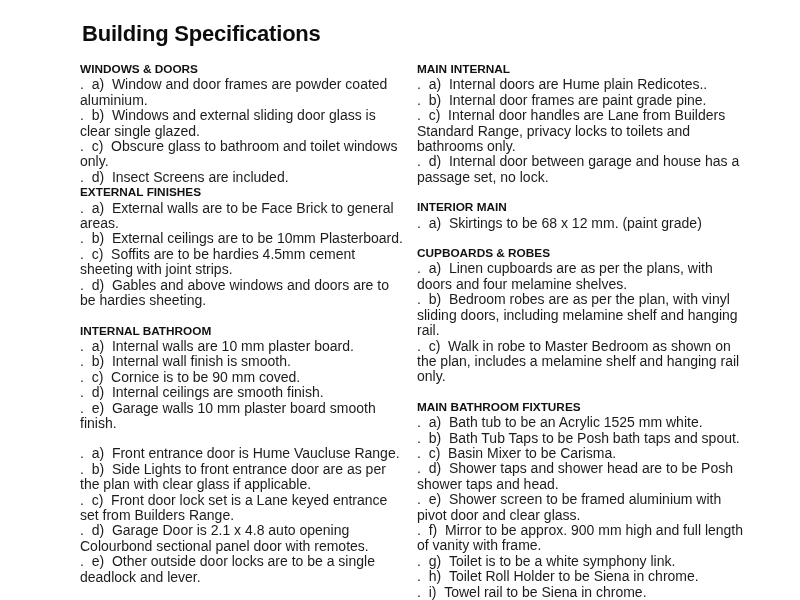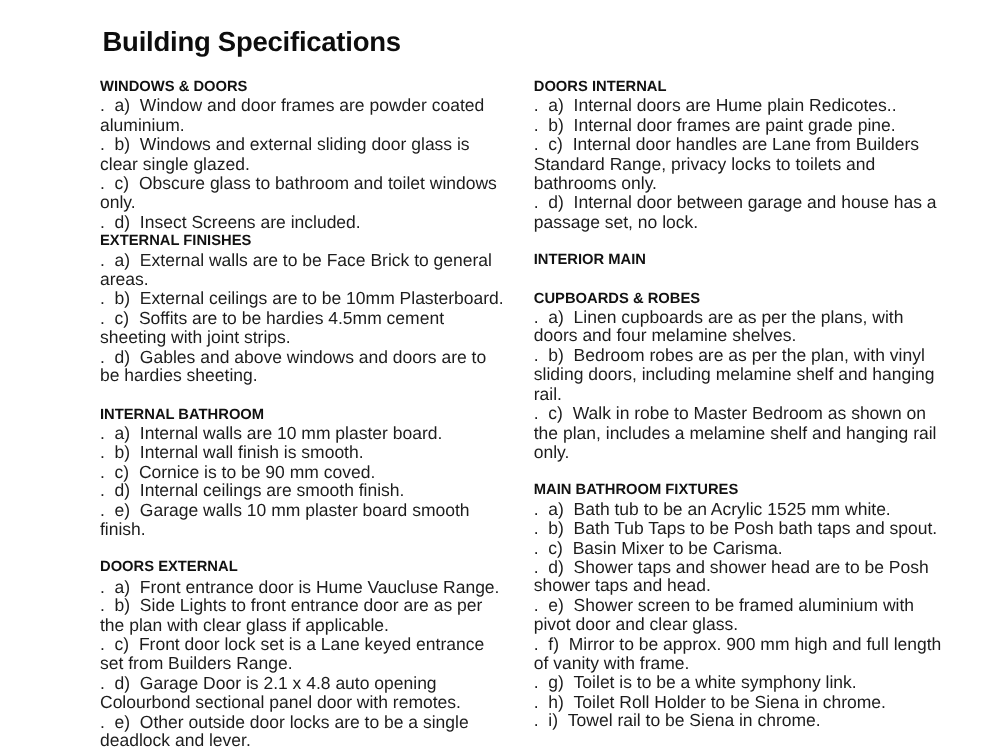--- a/index.html
+++ b/index.html
@@ -24,21 +24,21 @@
   .doc-title {
     font-size: 22px;
     font-weight: bold;
     color: #0d0d0d;
     line-height: 27px;
     margin: 0 0 15px 2px;
     letter-spacing: -0.2px;
   }
   .columns {
     display: flex;
-    gap: 20px;
+    gap: 10px;
   }
   .column {
     width: 327px;
     flex: 0 0 327px;
   }
   .section {
     margin: 0;
   }
   .section.gap {
     margin-top: 15px;
@@ -79,38 +79,38 @@
         </div>
         <div class="section gap">
           <div class="heading">INTERNAL BATHROOM</div>
           <p class="item">.&nbsp;&nbsp;a)&nbsp;&nbsp;Internal walls are 10 mm plaster board.</p>
           <p class="item">.&nbsp;&nbsp;b)&nbsp;&nbsp;Internal wall finish is smooth.</p>
           <p class="item">.&nbsp;&nbsp;c)&nbsp;&nbsp;Cornice is to be 90 mm coved.</p>
           <p class="item">.&nbsp;&nbsp;d)&nbsp;&nbsp;Internal ceilings are smooth finish.</p>
           <p class="item">.&nbsp;&nbsp;e)&nbsp;&nbsp;Garage walls 10 mm plaster board smooth finish.</p>
         </div>
         <div class="section gap">
-          <div class="heading">DOORS EXTERNAL</div>
           <p class="item">.&nbsp;&nbsp;a)&nbsp;&nbsp;Front entrance door is Hume Vaucluse Range.</p>
           <p class="item">.&nbsp;&nbsp;b)&nbsp;&nbsp;Side Lights to front entrance door are as per the plan with clear glass if applicable.</p>
           <p class="item">.&nbsp;&nbsp;c)&nbsp;&nbsp;Front door lock set is a Lane keyed entrance set from Builders Range.</p>
           <p class="item">.&nbsp;&nbsp;d)&nbsp;&nbsp;Garage Door is 2.1 x 4.8 auto opening Colourbond sectional panel door with remotes.</p>
           <p class="item">.&nbsp;&nbsp;e)&nbsp;&nbsp;Other outside door locks are to be a single deadlock and lever.</p>
         </div>
       </div>
     <div class="column">
         <div class="section">
-          <div class="heading">DOORS INTERNAL</div>
+          <div class="heading">MAIN INTERNAL</div>
           <p class="item">.&nbsp;&nbsp;a)&nbsp;&nbsp;Internal doors are Hume plain Redicotes..</p>
           <p class="item">.&nbsp;&nbsp;b)&nbsp;&nbsp;Internal door frames are paint grade pine.</p>
           <p class="item">.&nbsp;&nbsp;c)&nbsp;&nbsp;Internal door handles are Lane from Builders Standard Range, privacy locks to toilets and bathrooms only.</p>
           <p class="item">.&nbsp;&nbsp;d)&nbsp;&nbsp;Internal door between garage and house has a passage set, no lock.</p>
         </div>
         <div class="section gap">
           <div class="heading">INTERIOR MAIN</div>
+          <p class="item">.&nbsp;&nbsp;a)&nbsp;&nbsp;Skirtings to be 68 x 12 mm. (paint grade)</p>
         </div>
         <div class="section gap">
           <div class="heading">CUPBOARDS &amp; ROBES</div>
           <p class="item">.&nbsp;&nbsp;a)&nbsp;&nbsp;Linen cupboards are as per the plans, with doors and four melamine shelves.</p>
           <p class="item">.&nbsp;&nbsp;b)&nbsp;&nbsp;Bedroom robes are as per the plan, with vinyl sliding doors, including melamine shelf and hanging rail.</p>
           <p class="item">.&nbsp;&nbsp;c)&nbsp;&nbsp;Walk in robe to Master Bedroom as shown on the plan, includes a melamine shelf and hanging rail only.</p>
         </div>
         <div class="section gap">
           <div class="heading">MAIN BATHROOM FIXTURES</div>
           <p class="item">.&nbsp;&nbsp;a)&nbsp;&nbsp;Bath tub to be an Acrylic 1525 mm white.</p>

